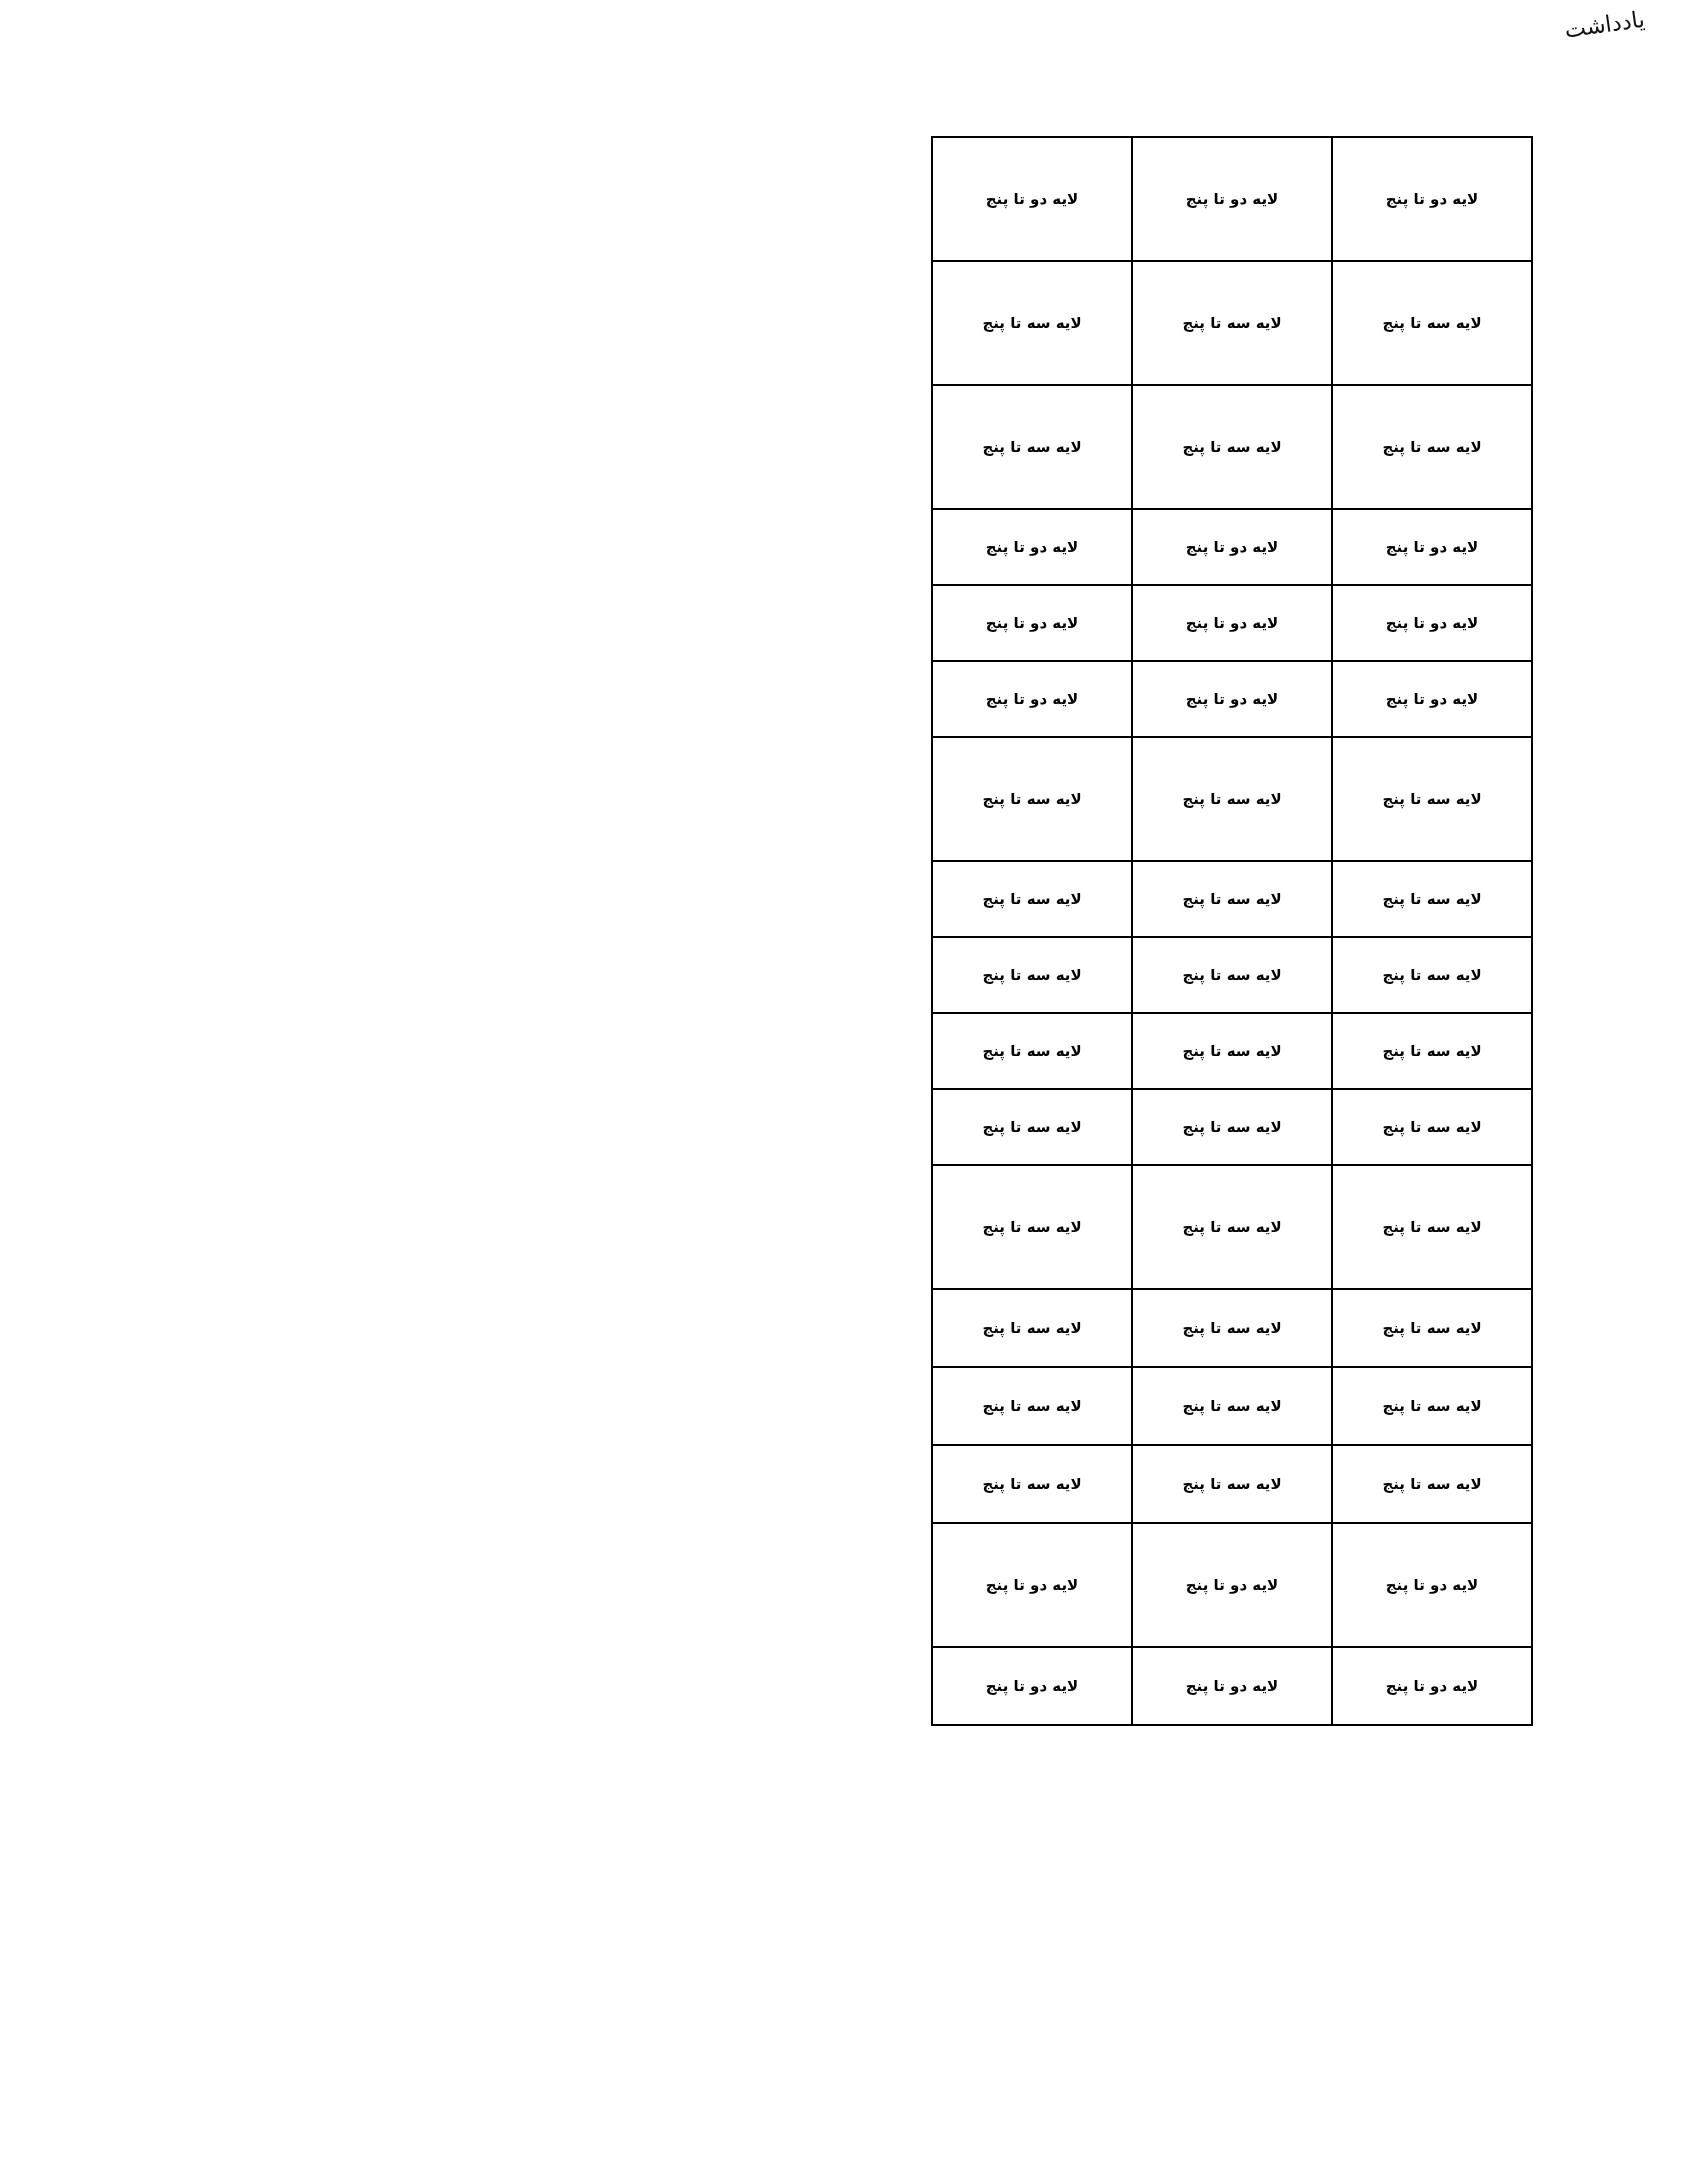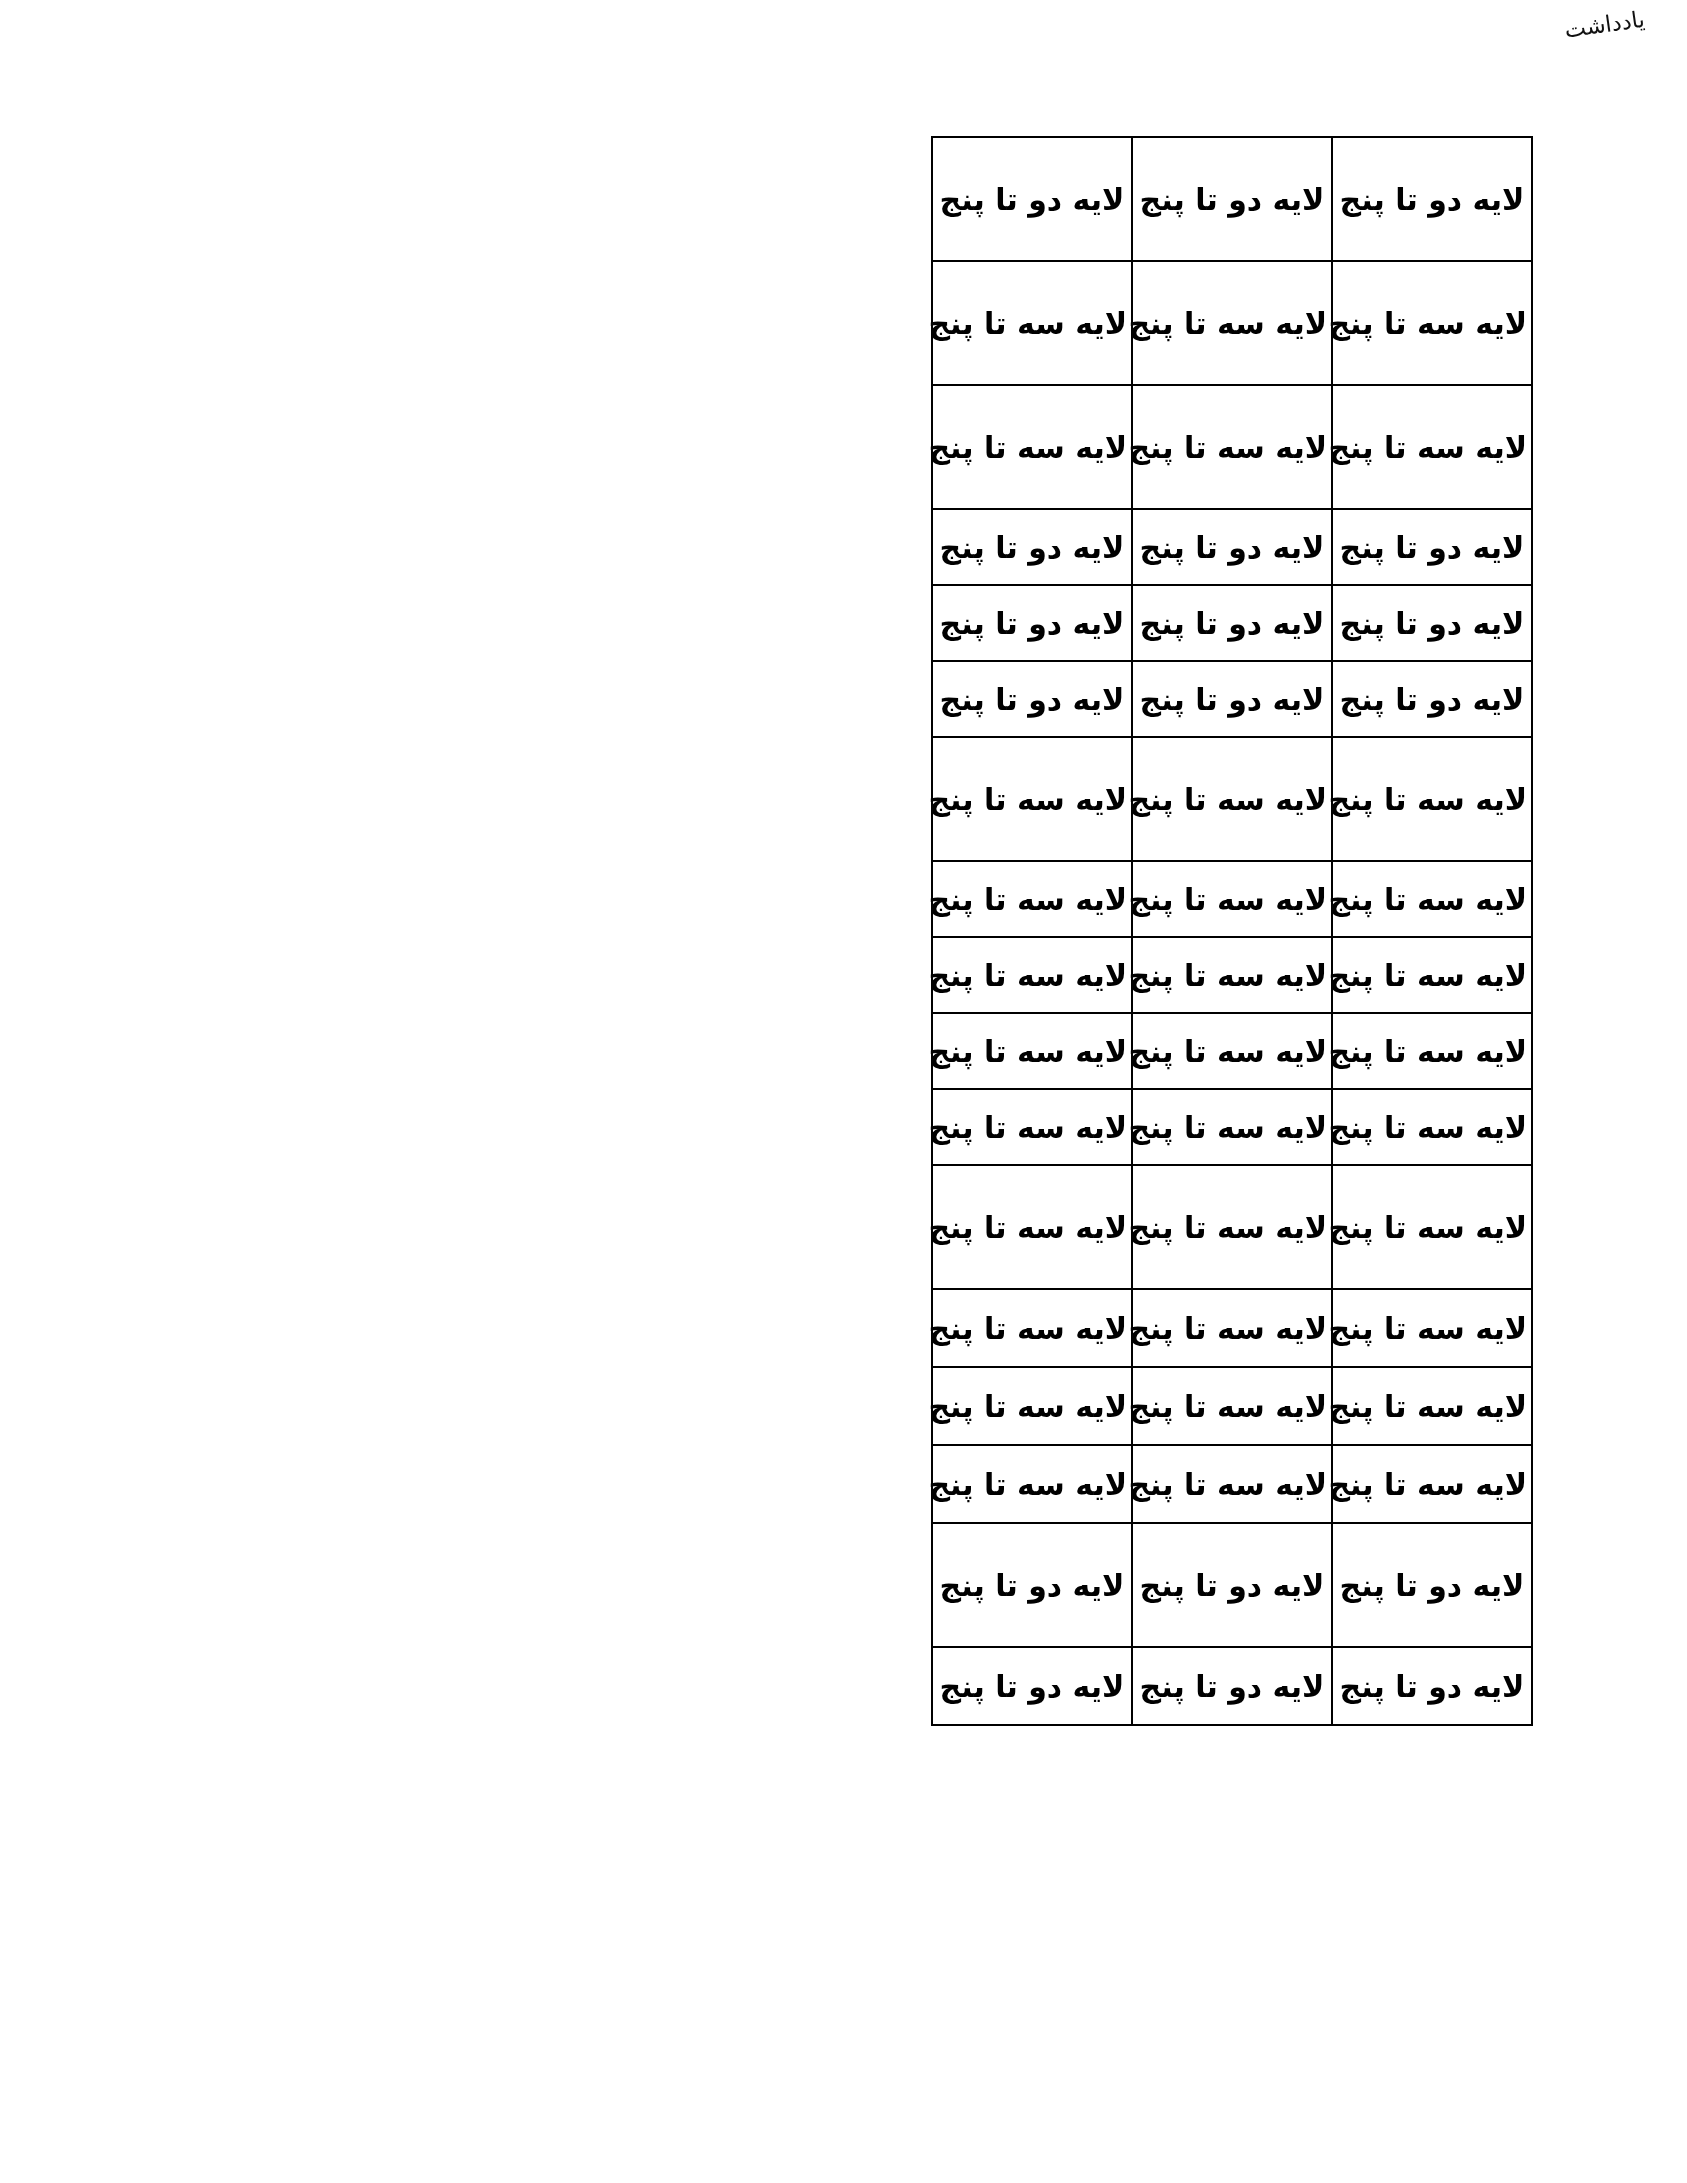--- a/index.html
+++ b/index.html
@@ -45,25 +45,25 @@
   table.doc-table {
     border-collapse: collapse;
     width: 602px;
     table-layout: fixed;
     direction: rtl;
   }
   table.doc-table td {
     border: 2px solid #000000;
     text-align: center;
     vertical-align: middle;
-    font-size: 30px;
+    font-size: 15px;
     font-family: "DejaVu Sans", "Liberation Sans", sans-serif;
     font-weight: 700;
     color: #000000;
-    padding: 0 4px;
+    padding: 0 12px;
     direction: rtl;
     white-space: nowrap;
   }
 
   
   tr.h-tall   td { height: 122px; }
   tr.h-mid    td { height: 76px; }
   tr.h-tiny   td { height: 74px; }
 </style>
 </head>

